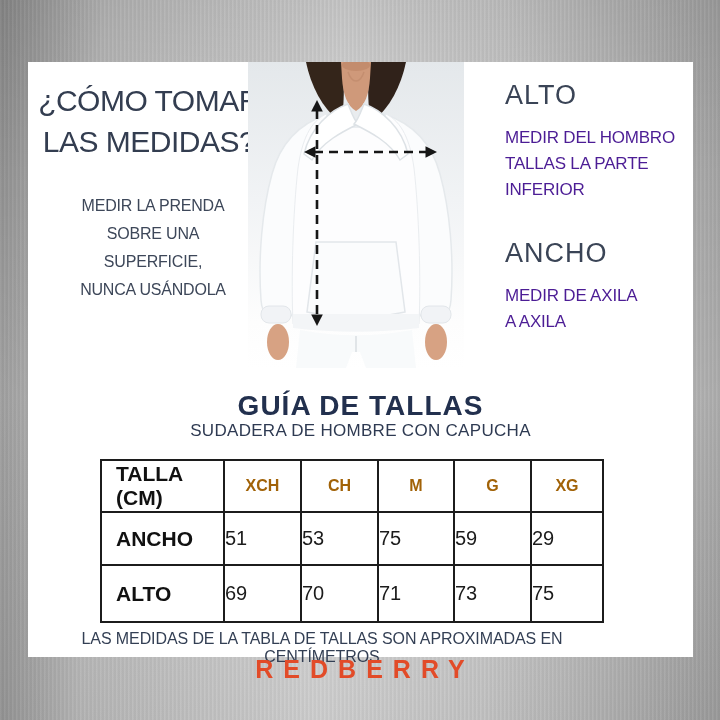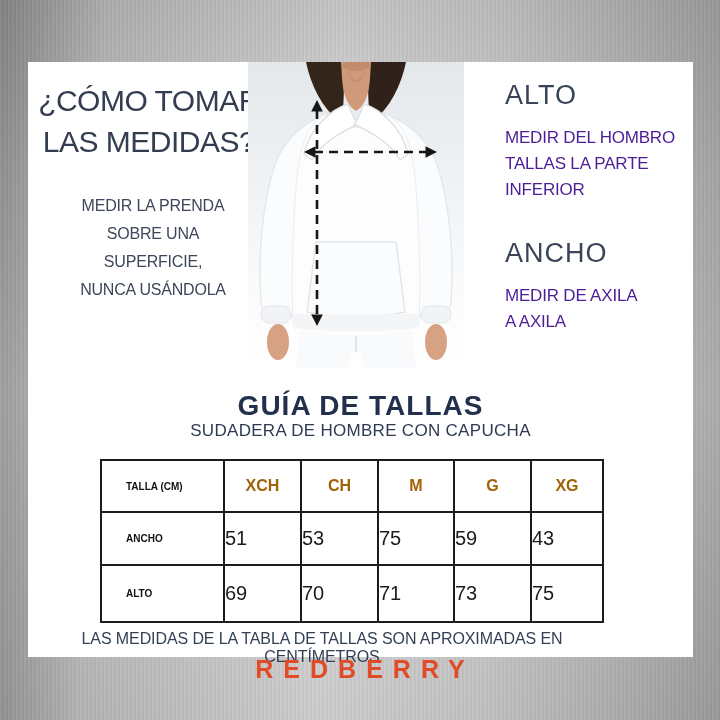--- a/index.html
+++ b/index.html
@@ -30,21 +30,21 @@
   .ancho-block{top:176px;}
 
   .guide-title{position:absolute;left:0;top:320px;width:665px;text-align:center;
     font-size:28px;font-weight:bold;letter-spacing:1px;color:#22304e;margin-top:8px;}
   .guide-subtitle{position:absolute;left:0;top:359px;width:665px;text-align:center;
     font-size:17px;letter-spacing:.3px;color:#2e3a52;}
 
   table.sizes{position:absolute;left:72px;top:397px;border-collapse:collapse;background:#fff;}
   table.sizes td,table.sizes th{border:2px solid #1c1c1c;padding:0;font-family:"Liberation Sans",sans-serif;}
   table.sizes th{font-size:16px;font-weight:bold;color:#a16207;text-align:center;}
-  table.sizes th.rowhead,table.sizes td.rowhead{text-align:left;padding-left:24px;font-weight:bold;font-size:10px;color:#111;}
+  table.sizes th.rowhead,table.sizes td.rowhead{text-align:left;padding-left:14px;font-weight:bold;font-size:21px;color:#111;}
   table.sizes td.val{font-size:20px;color:#1c1c1c;font-weight:400;}
   tr.hrow{height:52px;} tr.drow1{height:53px;} tr.drow2{height:57px;}
 
   .footnote{position:absolute;left:0;top:568px;width:588px;text-align:center;
     font-size:16px;letter-spacing:-.1px;color:#333f54;}
 
   .brand{position:absolute;left:0;top:655px;width:720px;text-align:center;}
   .brand span{font-size:25px;font-weight:bold;letter-spacing:10px;margin-right:-10px;color:#e24b28;}
 </style>
 </head>
@@ -156,21 +156,21 @@
         <th>M</th>
         <th>G</th>
         <th>XG</th>
       </tr>
       <tr class="drow1">
         <td class="rowhead">ANCHO</td>
         <td class="val">51</td>
         <td class="val">53</td>
         <td class="val">75</td>
         <td class="val">59</td>
-        <td class="val">43</td>
+        <td class="val">29</td>
       </tr>
       <tr class="drow2">
         <td class="rowhead">ALTO</td>
         <td class="val">69</td>
         <td class="val">70</td>
         <td class="val">71</td>
         <td class="val">73</td>
         <td class="val">75</td>
       </tr>
     </tbody>

